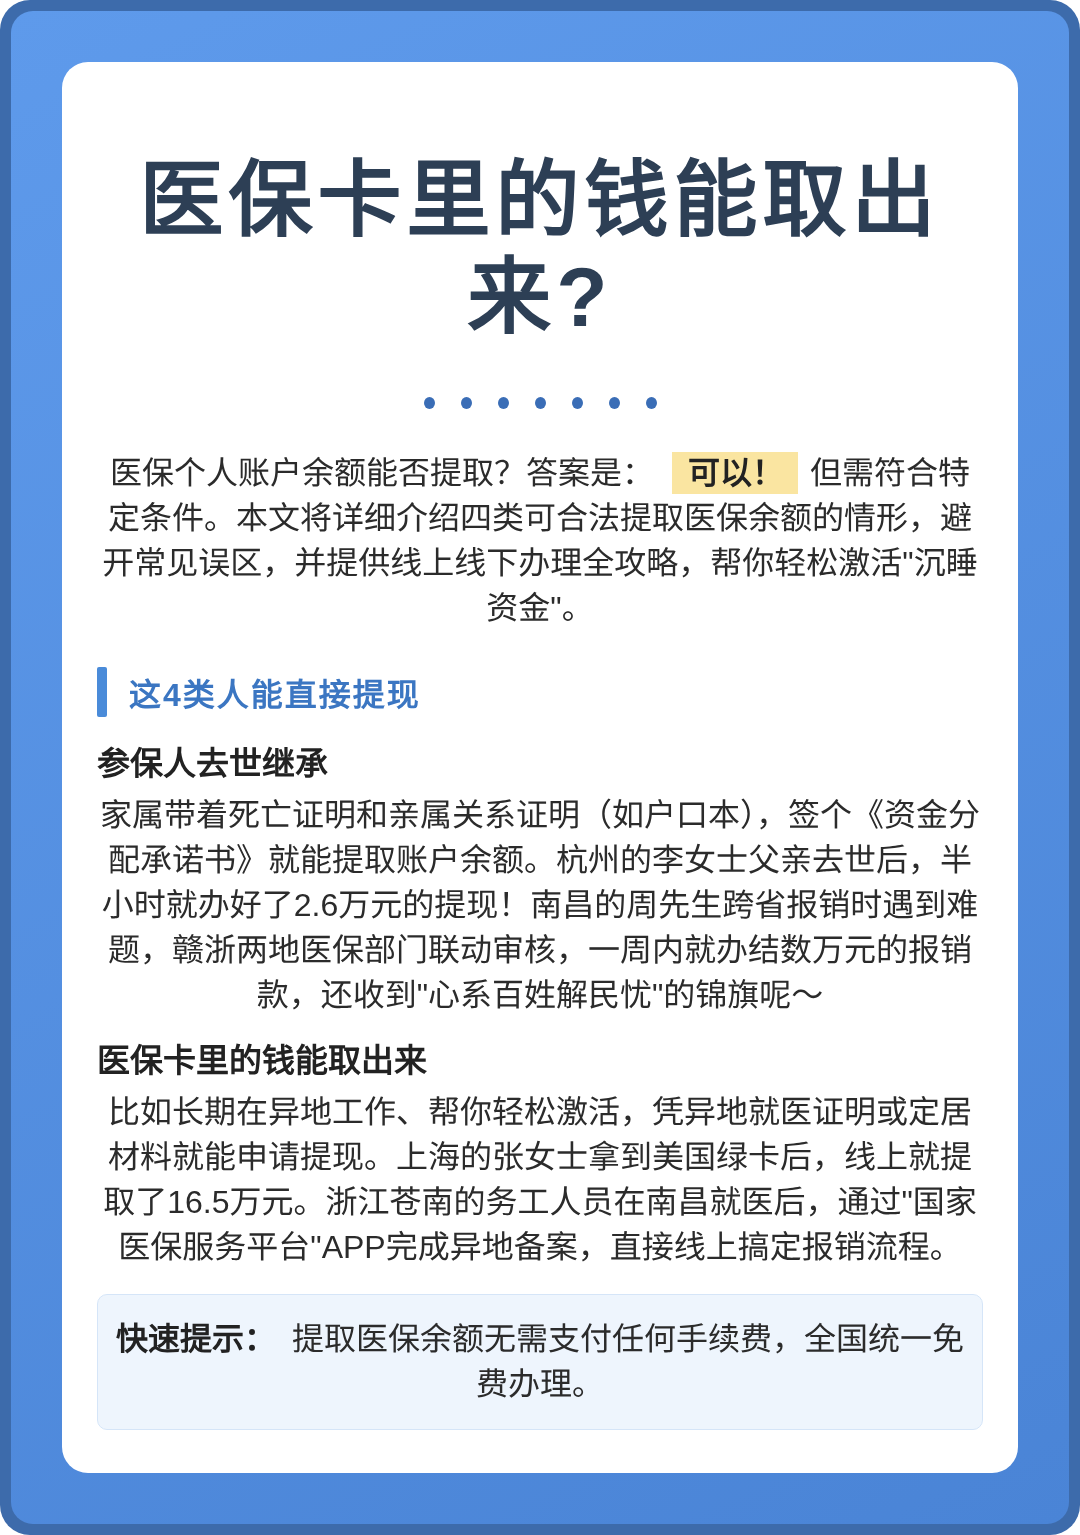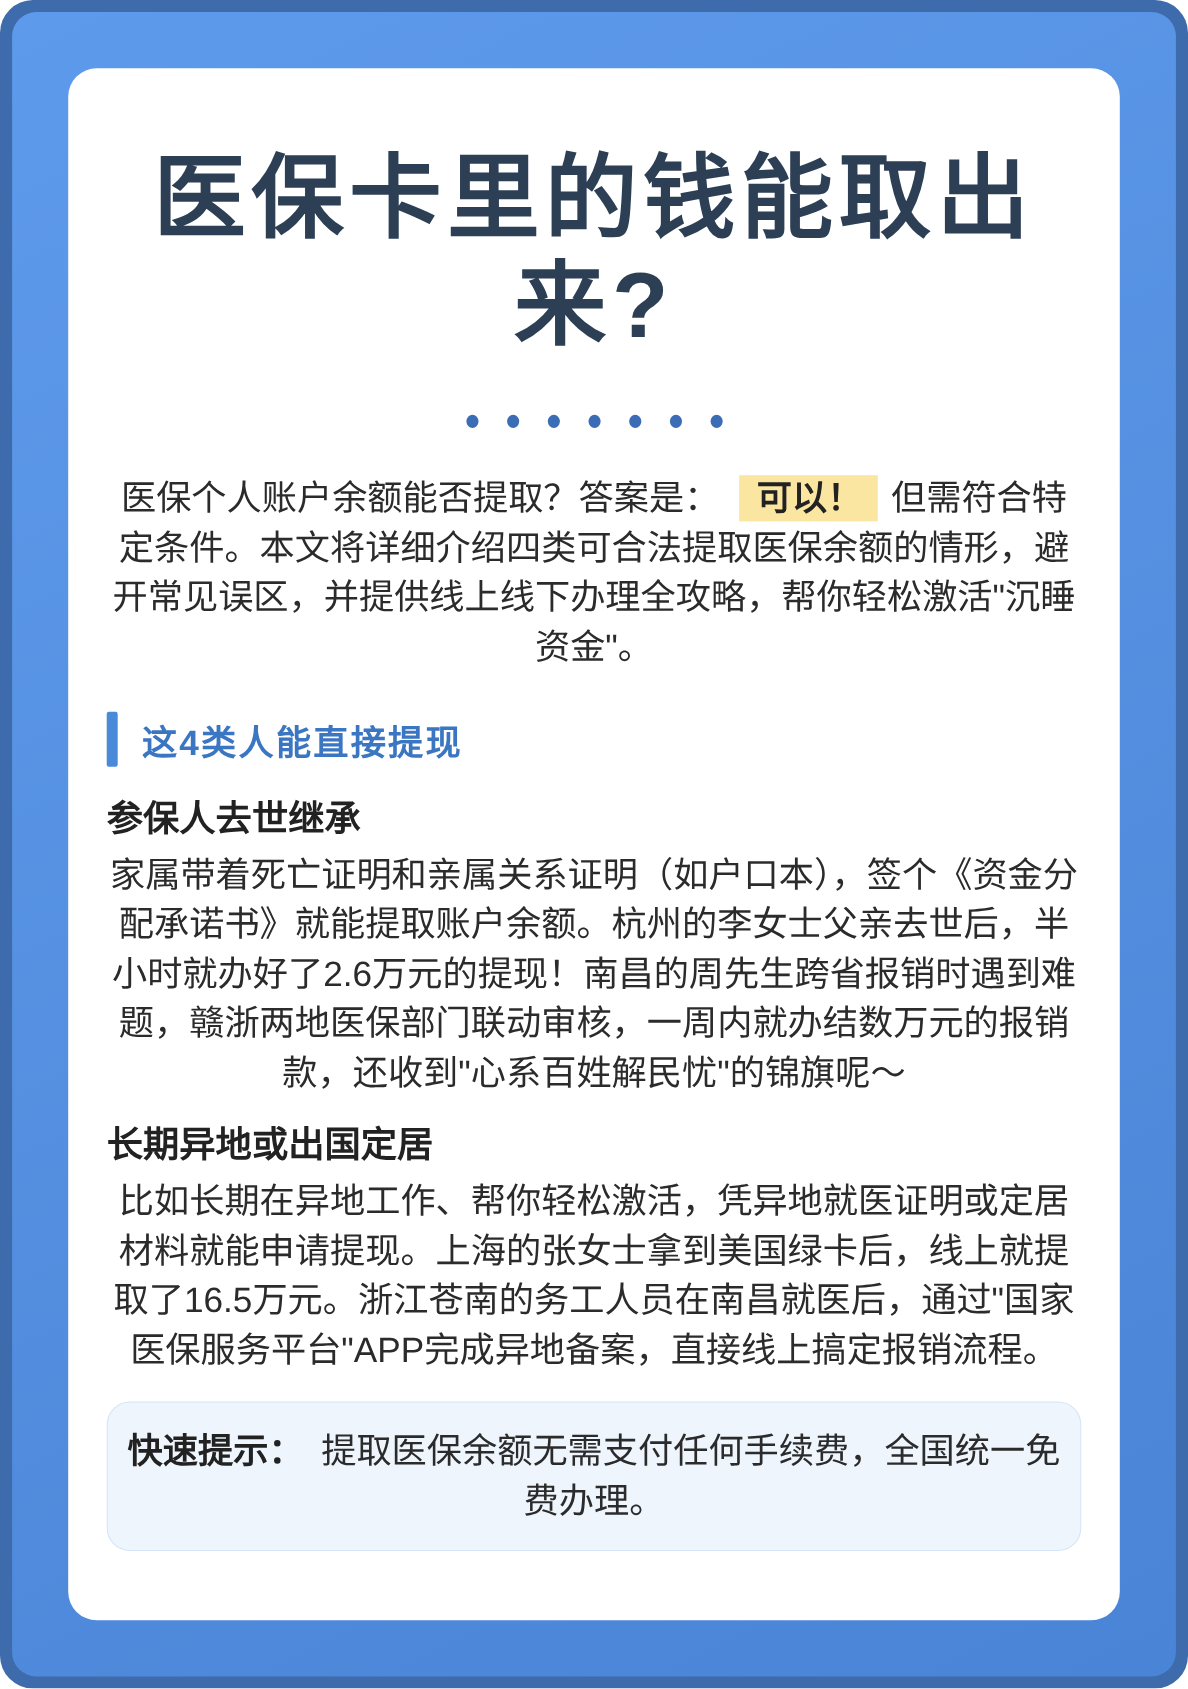--- a/index.html
+++ b/index.html
@@ -31,20 +31,21 @@
     overflow: hidden;
   }
   .title {
     color: var(--title-navy, #2d3f55);
     font-size: 84px;
     line-height: 1.15;
     font-weight: 800;
     text-align: center;
     letter-spacing: 5px;
     margin-bottom: 52px;
+    margin-top: 20px;
   }
   .dots {
     display: flex;
     justify-content: center;
     align-items: center;
     gap: 26px;
     height: 12px;
     margin-bottom: 42px;
   }
   .dot {
@@ -90,21 +91,21 @@
     color: #222222;
     font-size: 33px;
     font-weight: 700;
     line-height: 1.3;
     margin-bottom: 7px;
   }
   .tipbox {
     margin-top: 24px;
     background: var(--tip-bg, #eef5fd);
     border: 1px solid var(--tip-border, #d5e5f8);
-    border-radius: 21px;
+    border-radius: 10px;
     padding: 22px 12px;
   }
   .tip-label {
     font-weight: 800;
     color: #222222;
     margin-right: 16px;
   }
 </style>
 </head>
 <body>
@@ -131,21 +132,21 @@
         <span class="section-bar"></span>
         <span class="section-label">这4类人能直接提现</span>
       </h2>
 
       <div class="item">
         <h3 class="item-subtitle">参保人去世继承</h3>
         <p class="body-text">家属带着死亡证明和亲属关系证明（如户口本），签个《资金分配承诺书》就能提取账户余额。杭州的李女士父亲去世后，半小时就办好了2.6万元的提现！南昌的周先生跨省报销时遇到难题，赣浙两地医保部门联动审核，一周内就办结数万元的报销款，还收到"心系百姓解民忧"的锦旗呢～</p>
       </div>
 
       <div class="item">
-        <h3 class="item-subtitle">长期异地或出国定居</h3>
+        <h3 class="item-subtitle">医保卡里的钱能取出来</h3>
         <p class="body-text">比如长期在异地工作、帮你轻松激活，凭异地就医证明或定居材料就能申请提现。上海的张女士拿到美国绿卡后，线上就提取了16.5万元。浙江苍南的务工人员在南昌就医后，通过"国家医保服务平台"APP完成异地备案，直接线上搞定报销流程。</p>
       </div>
 
       <div class="tipbox">
         <p class="body-text"><strong class="tip-label">快速提示：</strong><span>提取医保余额无需支付任何手续费，全国统一免费办理。</span></p>
       </div>
 
     </div>
   </div>
 </div>

